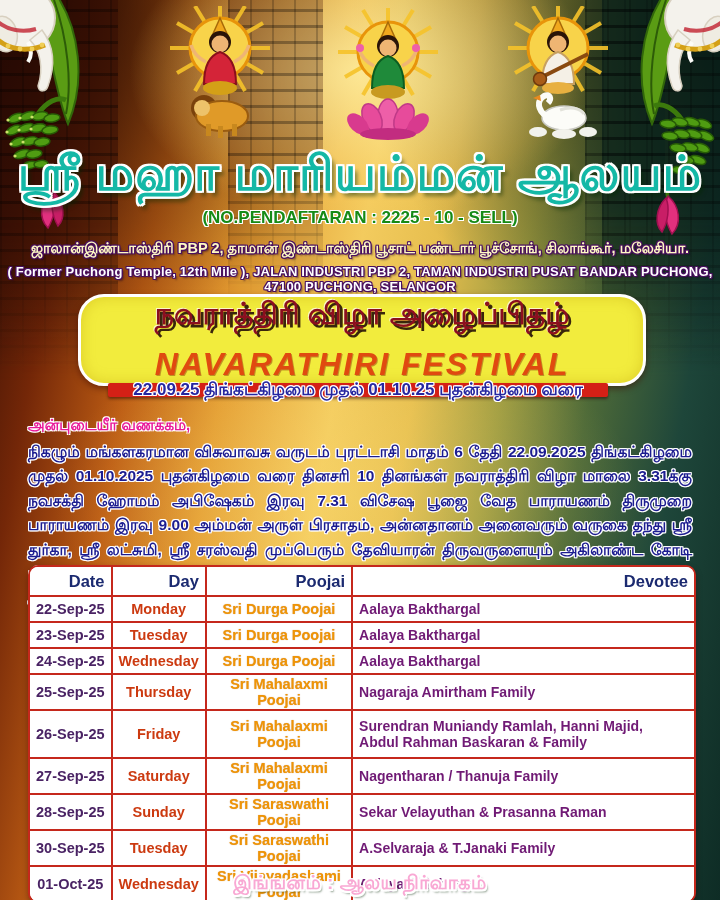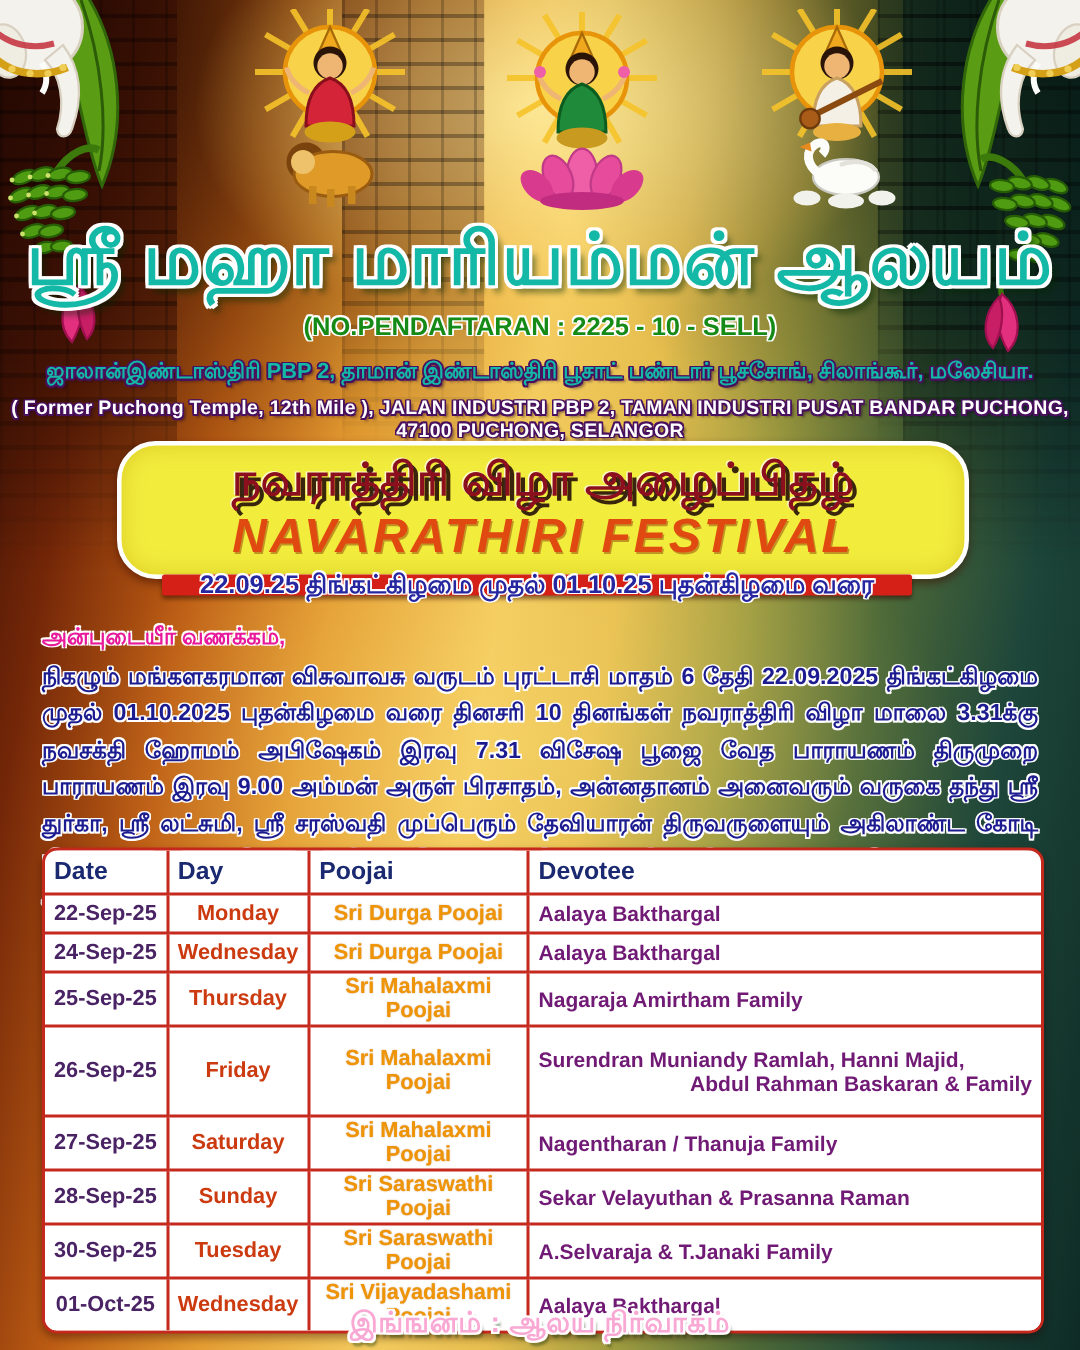--- a/index.html
+++ b/index.html
@@ -48,33 +48,33 @@
     text-shadow:
       -2px -2px 0 #fff,2px -2px 0 #fff,-2px 2px 0 #fff,2px 2px 0 #fff,
       -2px 0 0 #fff,2px 0 0 #fff,0 -2px 0 #fff,0 2px 0 #fff,
       4px 5px 4px rgba(0,40,0,.55);
   }
   .reg{
     top:208px;font-size:17px;color:#168a16;
     text-shadow:-1px -1px 0 #fff,1px -1px 0 #fff,-1px 1px 0 #fff,1px 1px 0 #fff,-1px 0 0 #fff,1px 0 0 #fff,0 -1px 0 #fff,0 1px 0 #fff;
   }
   .addr1{
-    top:240px;font-size:14.5px;color:#14b8a6;
+    top:240px;font-size:14.5px;color:#fef9c3;
     text-shadow:-1px -1px 0 #4a1060,1px -1px 0 #4a1060,-1px 1px 0 #4a1060,1px 1px 0 #4a1060,-1px 0 0 #4a1060,1px 0 0 #4a1060,0 -1px 0 #4a1060,0 1px 0 #4a1060,2px 2px 2px rgba(30,0,40,.6);
   }
   .addr2{
     top:264px;font-size:13px;color:#ffffff;letter-spacing:.2px;
     text-shadow:-1px -1px 0 #4a1060,1px -1px 0 #4a1060,-1px 1px 0 #4a1060,1px 1px 0 #4a1060,-1px 0 0 #4a1060,1px 0 0 #4a1060,0 -1px 0 #4a1060,0 1px 0 #4a1060,2px 2px 2px rgba(30,0,40,.6);
   }
 
   .banner{
     position:absolute;left:78px;top:294px;width:562px;height:86px;
     background:#f2ec3d;border:3px solid #fff;border-radius:26px;
     box-shadow:0 3px 6px rgba(60,10,0,.5), inset 0 0 14px rgba(180,150,0,.35);
-    display:flex;flex-direction:column;align-items:center;justify-content:center;
+    display:flex;flex-direction:column;align-items:center;justify-content:space-between;
   }
   .banner-tamil{
     font-size:30px;font-weight:bold;color:#8c0f1e;line-height:1.15;
     text-shadow:3px 3px 0 rgba(25,2,2,.85), -1px -1px 0 rgba(255,255,255,.7);
   }
   .banner-eng{
     font-size:32px;font-weight:bold;font-style:italic;color:#e04a10;letter-spacing:2px;
     text-shadow:1px 1px 0 rgba(120,20,0,.4);
   }
 
@@ -104,30 +104,30 @@
   }
   table.sched{width:100%;border-collapse:collapse;}
   table.sched th, table.sched td{
     border:2px solid #c5281c;padding:1px 6px;background:#fff;
   }
   table.sched tr>*:first-child{border-left:none;}
   table.sched tr>*:last-child{border-right:none;}
   table.sched thead th{border-top:none;}
   table.sched tbody tr:last-child td{border-bottom:none;}
   table.sched thead th{
-    height:26px;font-size:16.5px;font-weight:bold;color:#1b2a70;text-align:left;border-radius:11px;
+    height:26px;font-size:16.5px;font-weight:bold;color:#1b2a70;text-align:right;
   }
   table.sched tbody tr{height:26px;}
-  table.sched tbody tr.tall{height:60px;}
+  table.sched tbody tr.tall{height:48px;}
   .c-date{font-size:14.5px;font-weight:bold;color:#4a2364;text-align:center;white-space:nowrap;}
   .c-day{font-size:14.5px;font-weight:bold;color:#cc3a10;text-align:center;}
   .c-poojai{font-size:14.5px;font-weight:bold;color:#ef9405;text-align:center;
     text-shadow:0 0 1px rgba(160,80,0,.5);}
   .c-dev{font-size:14px;font-weight:bold;color:#701a75;text-align:left;padding-left:10px;}
-  .c-dev .line2{text-align:right;}
+  .c-dev .line2{text-align:left;}
 
   .signoff{
     top:872px;font-size:19px;color:#f9a8d4;letter-spacing:.5px;
     text-shadow:-1.5px -1.5px 0 #fff,1.5px -1.5px 0 #fff,-1.5px 1.5px 0 #fff,1.5px 1.5px 0 #fff,-1.5px 0 0 #fff,1.5px 0 0 #fff,0 -1.5px 0 #fff,0 1.5px 0 #fff,2px 3px 2px rgba(0,40,0,.5);
   }
 </style>
 </head>
 <body>
 
 <div class="poster">
@@ -375,20 +375,26 @@
         </tr>
       </thead>
       <tbody>
         <tr>
           <td class="c-date">22-Sep-25</td>
           <td class="c-day">Monday</td>
           <td class="c-poojai">Sri Durga Poojai</td>
           <td class="c-dev">Aalaya Bakthargal</td>
         </tr>
         <tr>
+          <td class="c-date">23-Sep-25</td>
+          <td class="c-day">Tuesday</td>
+          <td class="c-poojai">Sri Durga Poojai</td>
+          <td class="c-dev">Aalaya Bakthargal</td>
+        </tr>
+        <tr>
           <td class="c-date">24-Sep-25</td>
           <td class="c-day">Wednesday</td>
           <td class="c-poojai">Sri Durga Poojai</td>
           <td class="c-dev">Aalaya Bakthargal</td>
         </tr>
         <tr>
           <td class="c-date">25-Sep-25</td>
           <td class="c-day">Thursday</td>
           <td class="c-poojai">Sri Mahalaxmi Poojai</td>
           <td class="c-dev">Nagaraja Amirtham Family</td>

